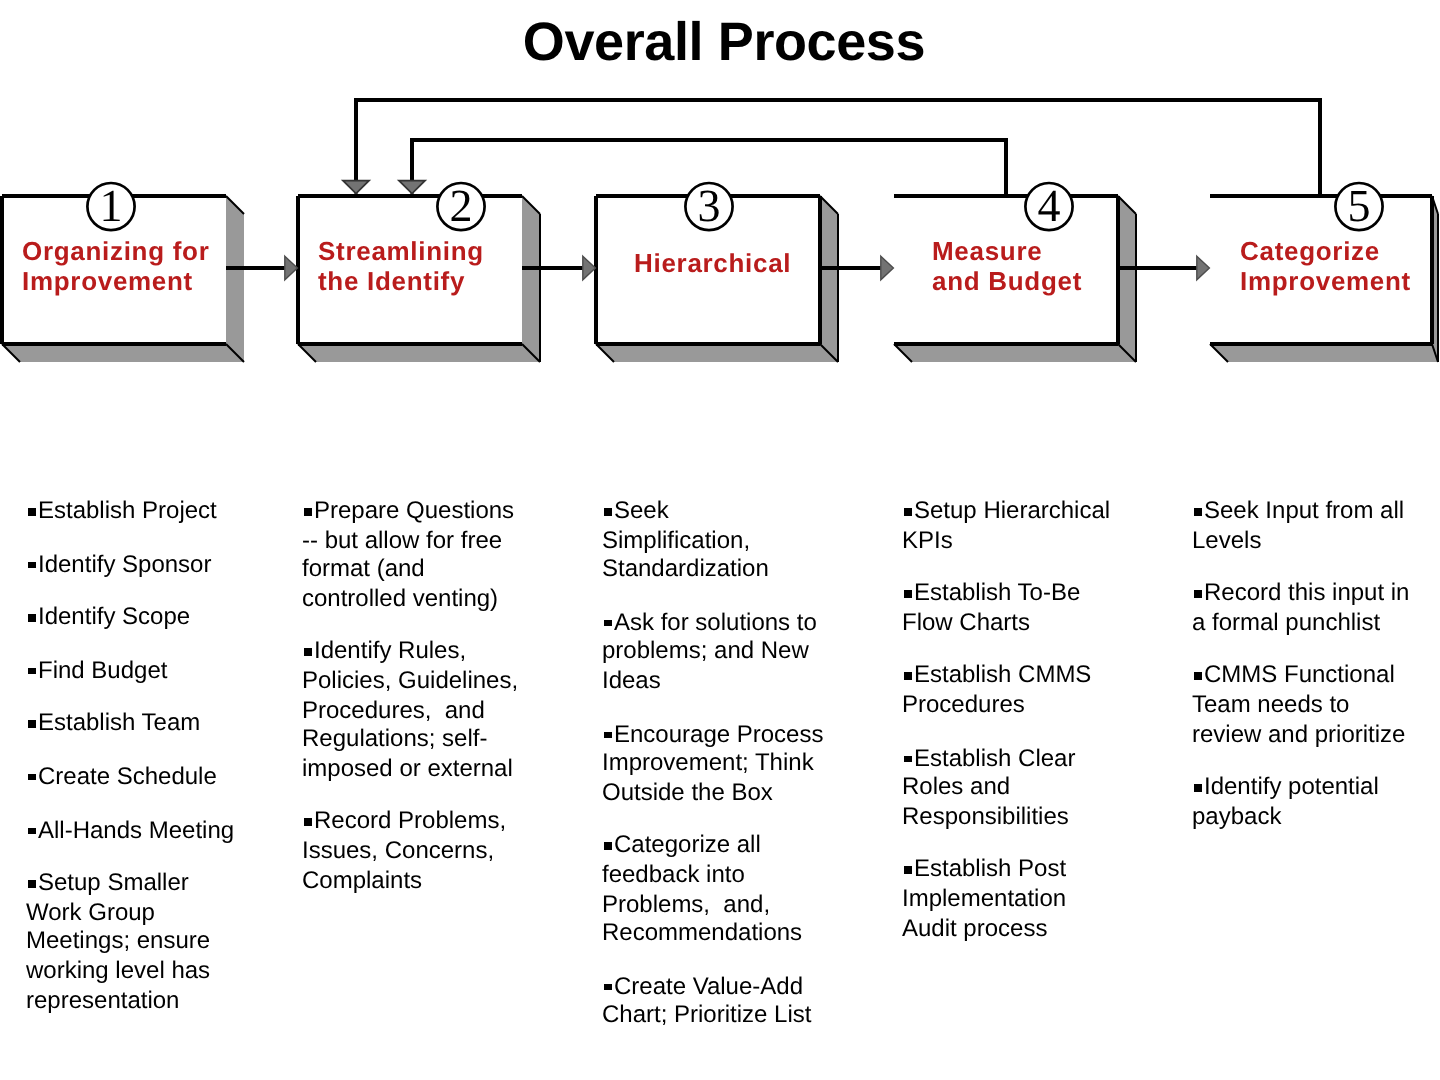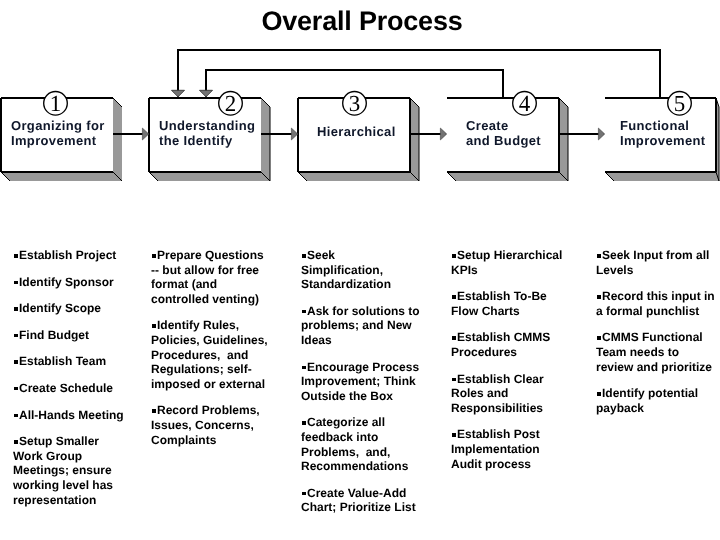--- a/index.html
+++ b/index.html
@@ -2,22 +2,22 @@
 <html><head>
 <meta charset="utf-8">
 <style>
   html,body{margin:0;padding:0;}
   body{width:720px;height:540px;background:#fff;position:relative;overflow:hidden;
        font-family:"Liberation Sans",sans-serif;text-rendering:geometricPrecision;}
   .stage{position:absolute;left:0;top:0;width:720px;height:540px;padding-left:18px;}
   #title{position:absolute;left:2px;top:5.5px;width:720px;text-align:center;
          font-size:27px;font-weight:bold;color:#000;letter-spacing:-0.2px;}
   svg.diag{position:absolute;left:0;top:0;}
-  .boxtext{position:absolute;font-size:13px;font-weight:bold;color:#0f172a;line-height:15px;letter-spacing:0.35px;}
-  .col{position:absolute;font-size:12px;font-weight:bold;color:#000;line-height:14.6px;white-space:pre-wrap;}
+  .boxtext{position:absolute;font-size:13px;font-weight:bold;color:#b91c1c;line-height:15px;letter-spacing:0.35px;}
+  .col{position:absolute;font-size:12px;font-weight:normal;color:#000;line-height:14.6px;white-space:pre-wrap;}
   .bi{margin-bottom:12px;position:relative;}
   .bul{position:absolute;left:1px;top:6px;width:3.5px;height:3.5px;background:#000;font-size:0;line-height:0;overflow:hidden;color:transparent;}
   .bi .ln:first-of-type{text-indent:6px;}
 
 </style>
 </head>
 <body>
 
 <div class="stage">
   <div id="title">Overall Process</div>
@@ -95,32 +95,32 @@
 <g>
 <circle cx="679.5" cy="103.3" r="11.8" fill="#fff" stroke="#000" stroke-width="1.35"></circle>
 <text x="679.5" y="110.6" text-anchor="middle" font-family="Liberation Serif, serif" font-size="23" fill="#000">5</text>
 </g>
 </svg>
 <div class="boxtext" style="left:11.0px;top:118px;width:102px">
       <div>Organizing for</div>
       <div>Improvement</div>
     </div>
 <div class="boxtext" style="left:159.0px;top:118px;width:102px">
-      <div>Understanding</div>
+      <div>Streamlining</div>
       <div>the Identify</div>
     </div>
 <div class="boxtext" style="left:317.0px;top:124px;width:102px">
       <div>Hierarchical</div>
     </div>
 <div class="boxtext" style="left:466.0px;top:118px;width:102px">
-      <div>Create</div>
+      <div>Measure</div>
       <div>and Budget</div>
     </div>
 <div class="boxtext" style="left:620.0px;top:118px;width:101px">
-      <div>Functional</div>
+      <div>Categorize</div>
       <div>Improvement</div>
     </div>
 <div class="col" style="left:13.0px;top:248px;width:122px"><div class="bi"><span class="bul">▪</span><div class="ln">Establish Project</div></div><div class="bi"><span class="bul">▪</span><div class="ln">Identify Sponsor</div></div><div class="bi"><span class="bul">▪</span><div class="ln">Identify Scope</div></div><div class="bi"><span class="bul">▪</span><div class="ln">Find Budget</div></div><div class="bi"><span class="bul">▪</span><div class="ln">Establish Team</div></div><div class="bi"><span class="bul">▪</span><div class="ln">Create Schedule</div></div><div class="bi"><span class="bul">▪</span><div class="ln">All-Hands Meeting</div></div><div class="bi"><span class="bul">▪</span><div class="ln">Setup Smaller</div><div class="ln">Work Group</div><div class="ln">Meetings; ensure</div><div class="ln">working level has</div><div class="ln">representation</div></div></div>
 <div class="col" style="left:151.0px;top:248px;width:118px"><div class="bi"><span class="bul">▪</span><div class="ln">Prepare Questions</div><div class="ln">-- but allow for free</div><div class="ln">format (and</div><div class="ln">controlled venting)</div></div><div class="bi"><span class="bul">▪</span><div class="ln">Identify Rules,</div><div class="ln">Policies, Guidelines,</div><div class="ln">Procedures,  and</div><div class="ln">Regulations; self-</div><div class="ln">imposed or external</div></div><div class="bi"><span class="bul">▪</span><div class="ln">Record Problems,</div><div class="ln">Issues, Concerns,</div><div class="ln">Complaints</div></div></div>
 <div class="col" style="left:301.0px;top:248px;width:124px"><div class="bi"><span class="bul">▪</span><div class="ln">Seek</div><div class="ln">Simplification,</div><div class="ln">Standardization</div></div><div class="bi"><span class="bul">▪</span><div class="ln">Ask for solutions to</div><div class="ln">problems; and New</div><div class="ln">Ideas</div></div><div class="bi"><span class="bul">▪</span><div class="ln">Encourage Process</div><div class="ln">Improvement; Think</div><div class="ln">Outside the Box</div></div><div class="bi"><span class="bul">▪</span><div class="ln">Categorize all</div><div class="ln">feedback into</div><div class="ln">Problems,  and,</div><div class="ln">Recommendations</div></div><div class="bi"><span class="bul">▪</span><div class="ln">Create Value-Add</div><div class="ln">Chart; Prioritize List</div></div></div>
 <div class="col" style="left:451.0px;top:248px;width:124px"><div class="bi"><span class="bul">▪</span><div class="ln">Setup Hierarchical</div><div class="ln">KPIs</div></div><div class="bi"><span class="bul">▪</span><div class="ln">Establish To-Be</div><div class="ln">Flow Charts</div></div><div class="bi"><span class="bul">▪</span><div class="ln">Establish CMMS</div><div class="ln">Procedures</div></div><div class="bi"><span class="bul">▪</span><div class="ln">Establish Clear</div><div class="ln">Roles and</div><div class="ln">Responsibilities</div></div><div class="bi"><span class="bul">▪</span><div class="ln">Establish Post</div><div class="ln">Implementation</div><div class="ln">Audit process</div></div></div>
 <div class="col" style="left:596.0px;top:248px;width:124px"><div class="bi"><span class="bul">▪</span><div class="ln">Seek Input from all</div><div class="ln">Levels</div></div><div class="bi"><span class="bul">▪</span><div class="ln">Record this input in</div><div class="ln">a formal punchlist</div></div><div class="bi"><span class="bul">▪</span><div class="ln">CMMS Functional</div><div class="ln">Team needs to</div><div class="ln">review and prioritize</div></div><div class="bi"><span class="bul">▪</span><div class="ln">Identify potential</div><div class="ln">payback</div></div></div>
 </div>
 
 </body></html>

